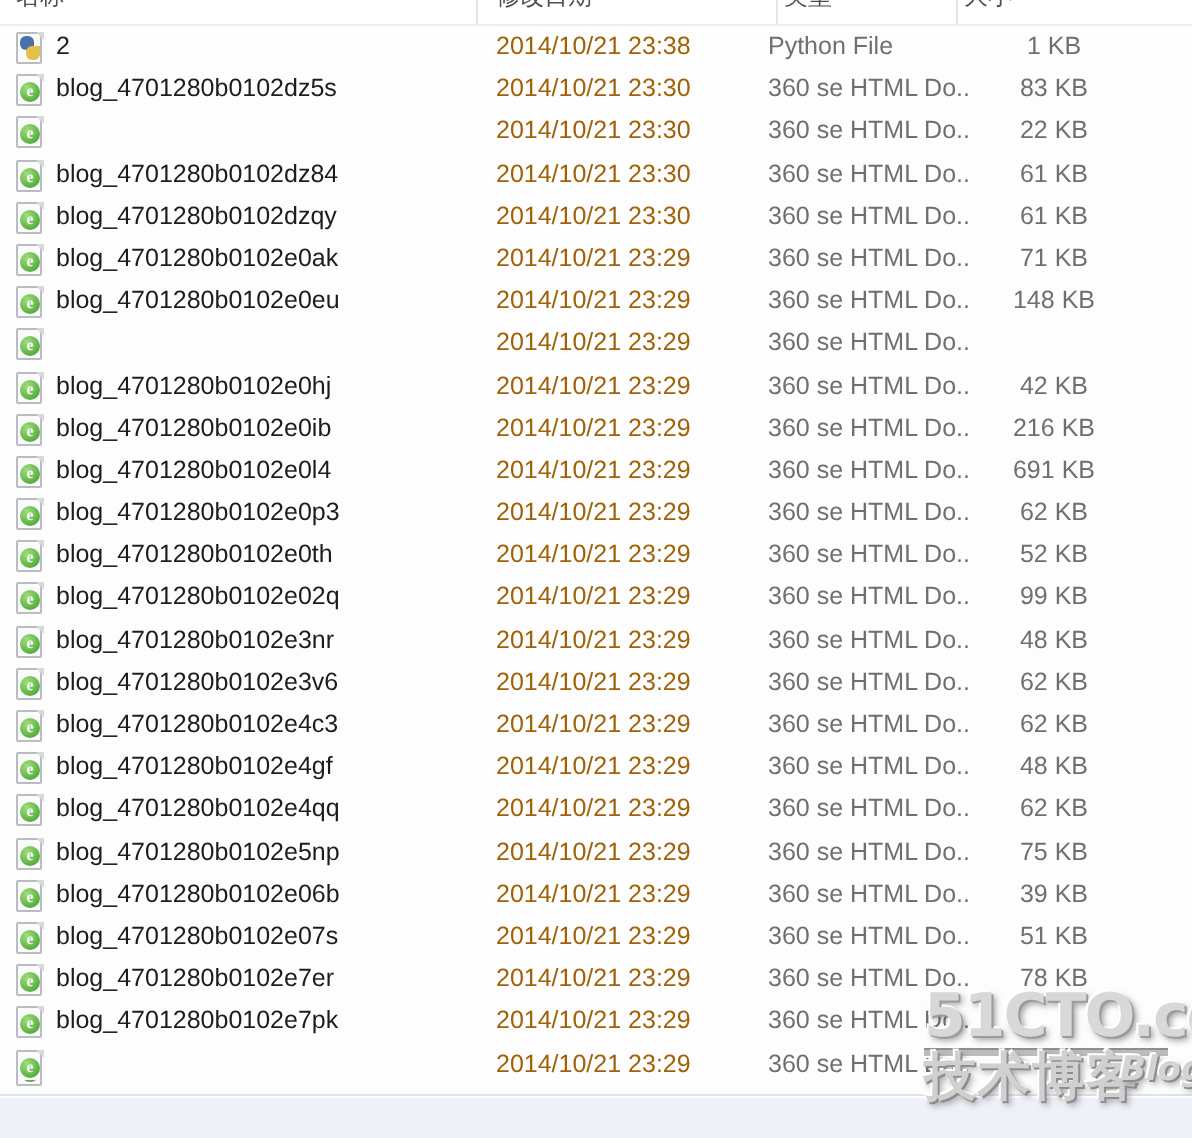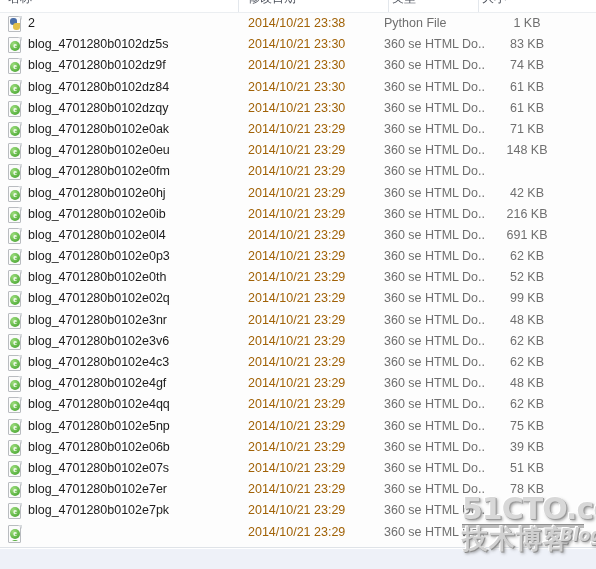--- a/index.html
+++ b/index.html
@@ -233,24 +233,23 @@
       </div>
       <div class="row">
         <div class="cell c-icon"><span class="ficon html"><span class="page"></span><span class="fold"></span><span class="badge">e</span></span></div>
         <div class="cell c-name">blog_4701280b0102dz5s</div>
         <div class="cell c-date">2014/10/21 23:30</div>
         <div class="cell c-type">360 se HTML Do...</div>
         <div class="cell c-size">83 KB</div>
       </div>
       <div class="row">
         <div class="cell c-icon"><span class="ficon html"><span class="page"></span><span class="fold"></span><span class="badge">e</span></span></div>
-        <div class="cell c-name">blog_4701280b0102dz9f</div>
         <div class="cell c-date">2014/10/21 23:30</div>
         <div class="cell c-type">360 se HTML Do...</div>
-        <div class="cell c-size">74 KB</div>
+        <div class="cell c-size">22 KB</div>
       </div>
       <div class="row">
         <div class="cell c-icon"><span class="ficon html"><span class="page"></span><span class="fold"></span><span class="badge">e</span></span></div>
         <div class="cell c-name">blog_4701280b0102dz84</div>
         <div class="cell c-date">2014/10/21 23:30</div>
         <div class="cell c-type">360 se HTML Do...</div>
         <div class="cell c-size">61 KB</div>
       </div>
       <div class="row">
         <div class="cell c-icon"><span class="ficon html"><span class="page"></span><span class="fold"></span><span class="badge">e</span></span></div>
@@ -268,21 +267,20 @@
       </div>
       <div class="row">
         <div class="cell c-icon"><span class="ficon html"><span class="page"></span><span class="fold"></span><span class="badge">e</span></span></div>
         <div class="cell c-name">blog_4701280b0102e0eu</div>
         <div class="cell c-date">2014/10/21 23:29</div>
         <div class="cell c-type">360 se HTML Do...</div>
         <div class="cell c-size">148 KB</div>
       </div>
       <div class="row">
         <div class="cell c-icon"><span class="ficon html"><span class="page"></span><span class="fold"></span><span class="badge">e</span></span></div>
-        <div class="cell c-name">blog_4701280b0102e0fm</div>
         <div class="cell c-date">2014/10/21 23:29</div>
         <div class="cell c-type">360 se HTML Do...</div>
       </div>
       <div class="row">
         <div class="cell c-icon"><span class="ficon html"><span class="page"></span><span class="fold"></span><span class="badge">e</span></span></div>
         <div class="cell c-name">blog_4701280b0102e0hj</div>
         <div class="cell c-date">2014/10/21 23:29</div>
         <div class="cell c-type">360 se HTML Do...</div>
         <div class="cell c-size">42 KB</div>
       </div>

